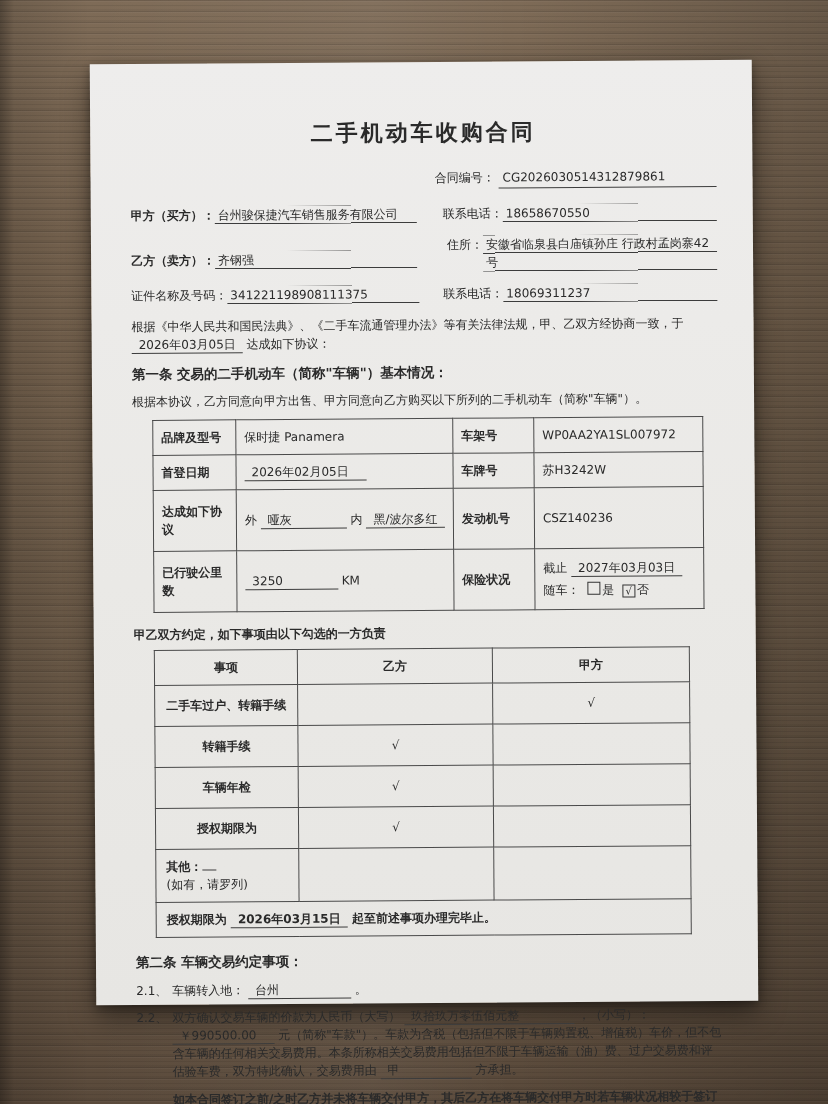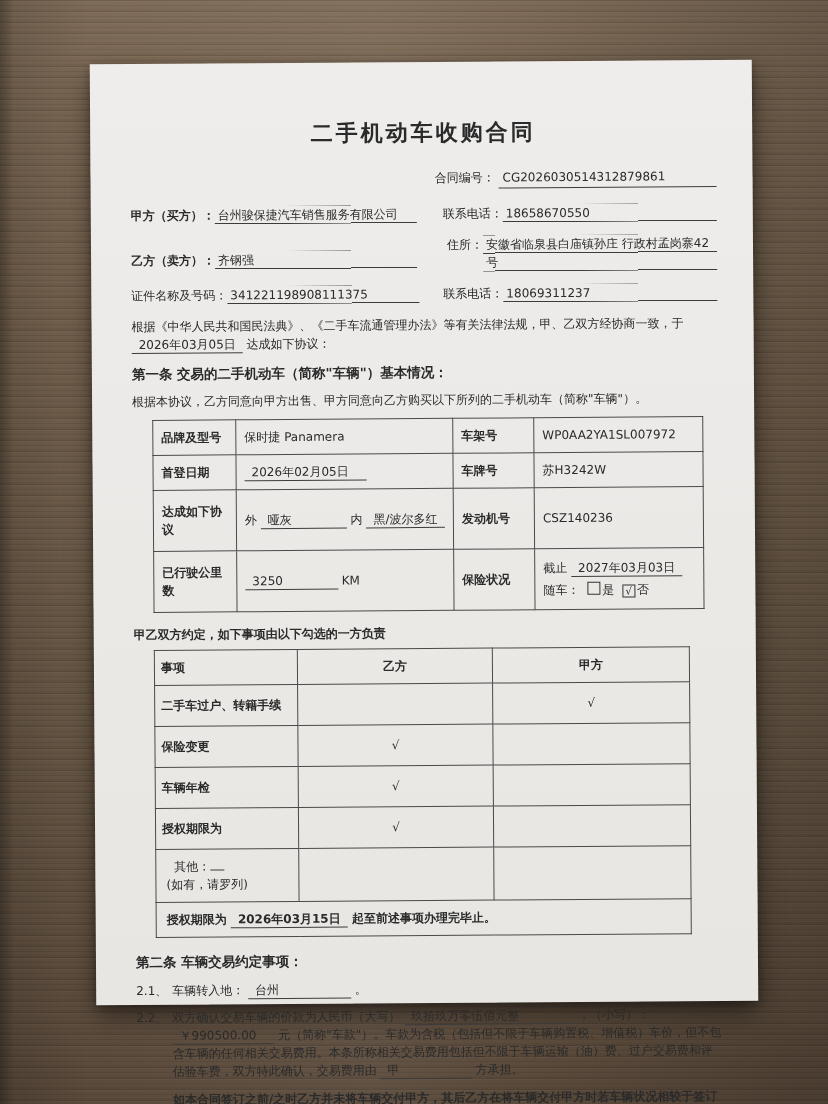--- a/index.html
+++ b/index.html
@@ -67,26 +67,26 @@
   .vt .lab{font-weight:bold;width:66px;}
   .vt .v1{width:200px;}
   .vt .lab2{width:64px;border-radius:8px;}
   .vt .v2{width:152px;}
   .vt td{padding:8px 8px;}
   .vt .tall{padding:12px 8px;}
   .cb{display:inline-block;width:11px;height:11px;border:1px solid #333;
     vertical-align:-1px;margin:0 2px 0 4px;text-align:center;line-height:11px;font-size:10px;}
   .note{font-weight:bold;margin:13px 0 6px;}
   .rt th{font-weight:bold;text-align:center;padding:8px 6px;}
-  .rt .c-item{width:130px;text-align:left;font-weight:bold;}
+  .rt .c-item{width:130px;text-align:center;font-weight:bold;}
   .rt .c-b{width:182px;text-align:center;}
   .rt .c-a{width:184px;text-align:center;}
   .rt td{padding:11px 6px;}
   .rt .other{text-align:left;font-weight:normal;padding:8px 10px;}
-  .rt .other .ol{font-weight:normal;margin-left:8px;}
+  .rt .other .ol{font-weight:bold;}
   .rt .other .sub{font-weight:normal;}
   .blank{display:inline-block;width:14px;border-bottom:1px solid #3c3c3c;height:10px;}
   .rt .foot{text-align:left;font-weight:bold;padding:8px 10px;}
   .h2{font-size:13.5px;font-weight:bold;margin:14px 0 6px;}
   .item{display:flex;margin:9px 0;}
   .item .num{flex:none;width:36px;}
   .item .bodytext{flex:1;}
   .warn{font-weight:bold;margin:10px 0 10px 36px;}
 </style>
 </head>
@@ -204,21 +204,21 @@
         <th class="c-item">事项</th>
         <th class="c-b">乙方</th>
         <th class="c-a">甲方</th>
       </tr>
       <tr>
         <td class="c-item">二手车过户、转籍手续</td>
         <td class="c-b"></td>
         <td class="c-a">√</td>
       </tr>
       <tr>
-        <td class="c-item">保险变更</td>
+        <td class="c-item">转籍手续</td>
         <td class="c-b">√</td>
         <td class="c-a"></td>
       </tr>
       <tr>
         <td class="c-item">车辆年检</td>
         <td class="c-b">√</td>
         <td class="c-a"></td>
       </tr>
       <tr>
         <td class="c-item">授权期限为</td>

